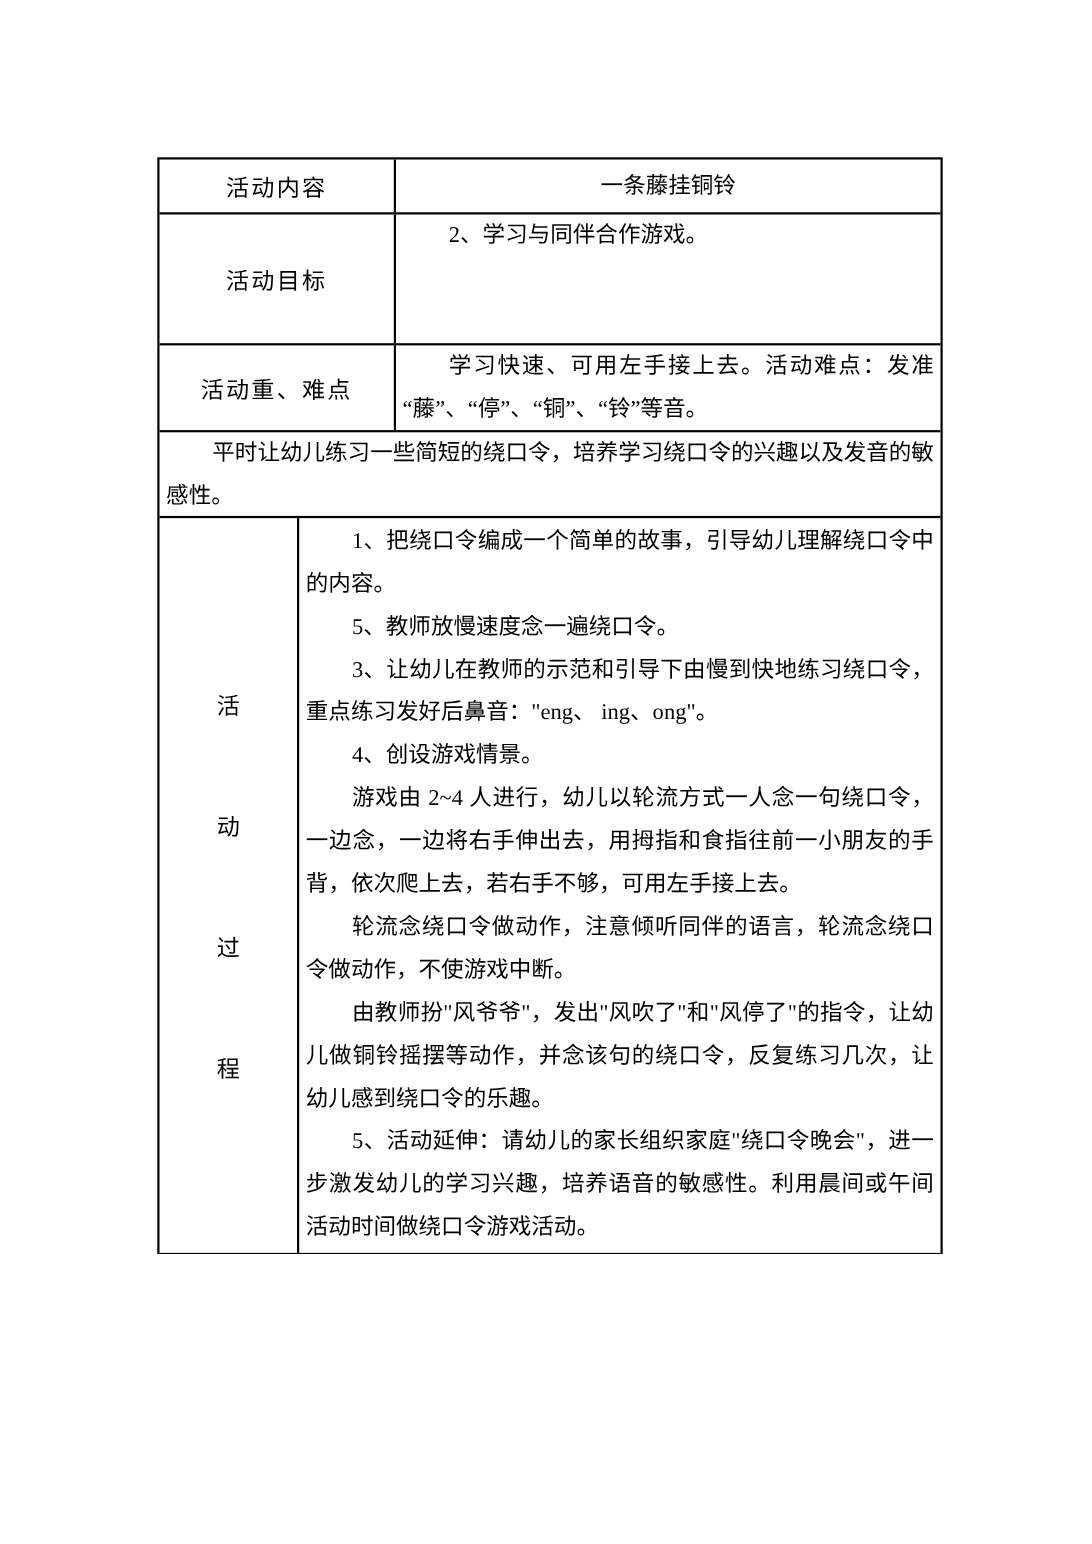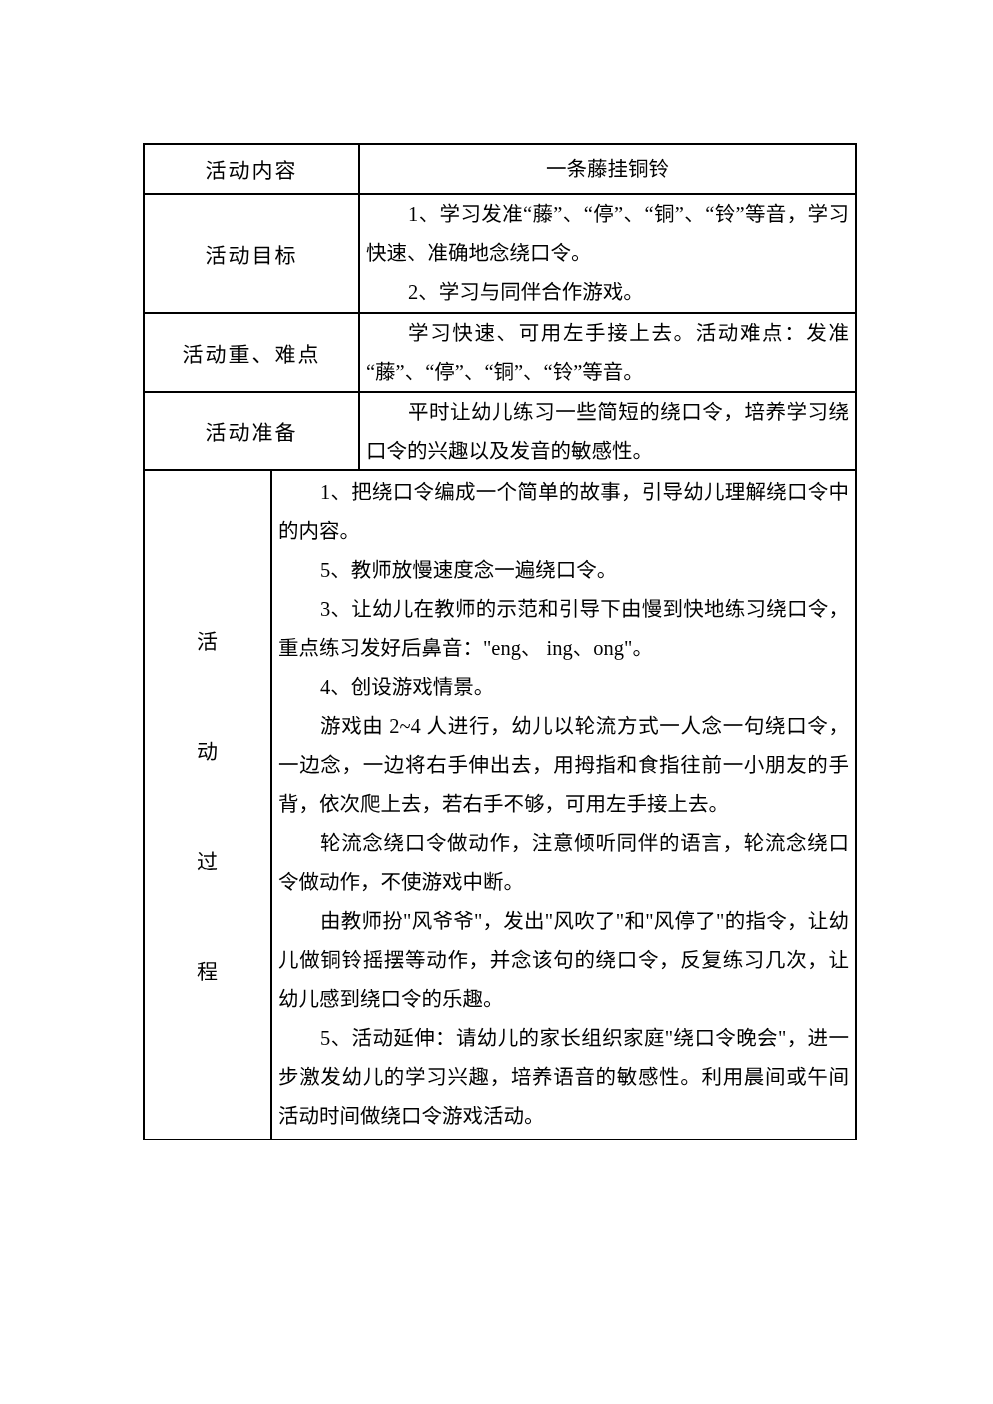--- a/index.html
+++ b/index.html
@@ -88,34 +88,32 @@
     <div class="row r1">
       <div class="label-cell">活动内容</div>
       <div class="content-cell center-single">
         <p>一条藤挂铜铃</p>
       </div>
     </div>
 
     <div class="row r2">
       <div class="label-cell">活动目标</div>
       <div class="content-cell">
-        <p>1、学习发准“藤”、“停”、“铜”、“铃”等音，学习快速、准确地念绕口令。</p>
         <p>2、学习与同伴合作游戏。</p>
       </div>
     </div>
 
     <div class="row r3">
       <div class="label-cell">活动重、难点</div>
       <div class="content-cell">
         <p>学习快速、可用左手接上去。活动难点：发准“藤”、“停”、“铜”、“铃”等音。</p>
       </div>
     </div>
 
     <div class="row r4">
-      <div class="label-cell">活动准备</div>
       <div class="content-cell">
         <p>平时让幼儿练习一些简短的绕口令，培养学习绕口令的兴趣以及发音的敏感性。</p>
       </div>
     </div>
 
     <div class="row r5">
       <div class="label-cell narrow vertical">
         <span>活</span>
         <span>动</span>
         <span>过</span>

